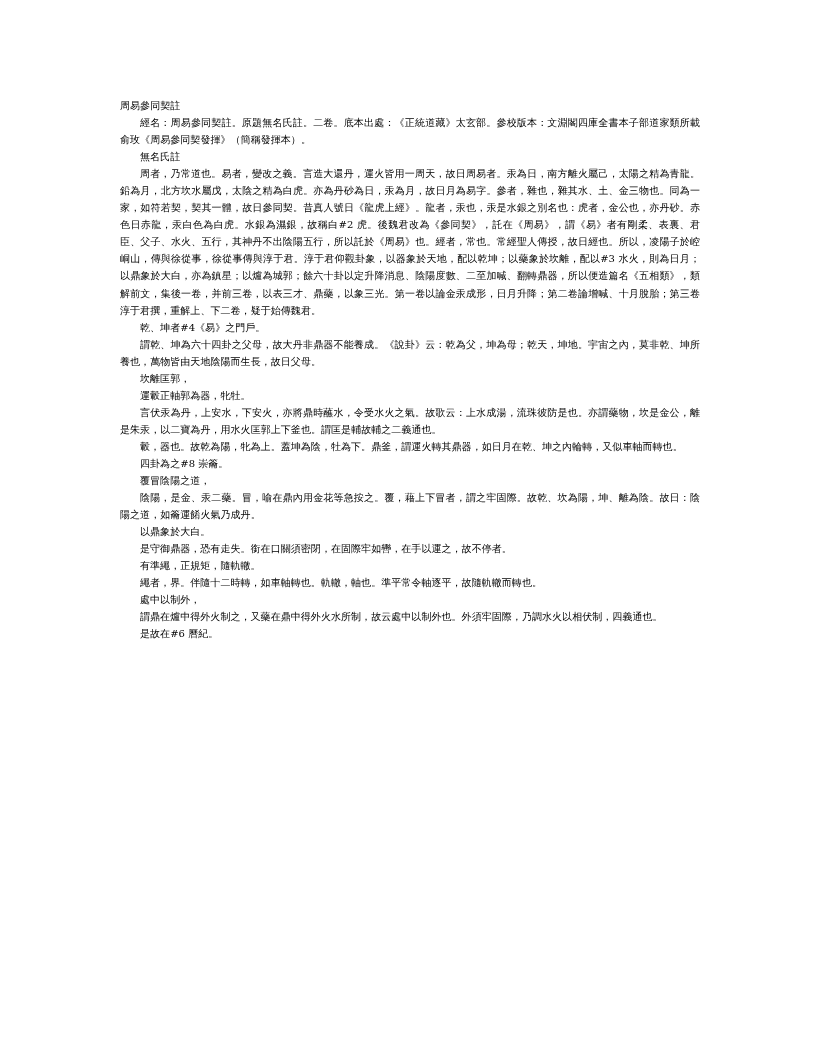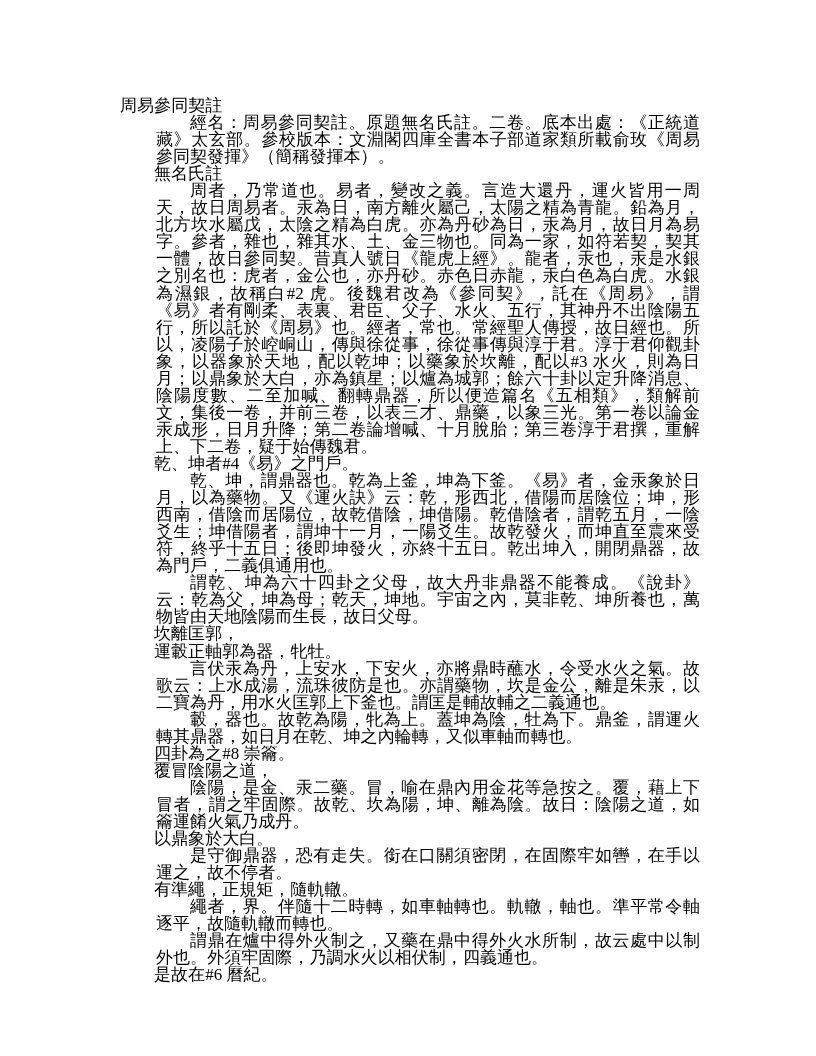--- a/index.html
+++ b/index.html
@@ -24,64 +24,62 @@
     height: 1056px;
     background: #ffffff;
   }
   .text-block {
     position: absolute;
     left: 120px;
     top: 97px;
     width: 580px;
   }
   .line {
-    font-size: 17px;
+    font-size: 10px;
     line-height: 17.05px;
     text-align: justify;
     text-justify: inter-character;
     margin: 0;
     padding: 0;
     letter-spacing: 0.05px;
     word-break: break-all;
     white-space: normal;
-    font-family: Liberation Serif, serif;
   }
   .doc-title {
     text-indent: 0;
   }
   .para {
     text-indent: 2em;
-    margin-left: 36px;
   }
   .heading-line {
     text-indent: 2em;
   }
   .quote-line {
     text-indent: 2em;
   }
 </style>
 </head>
 <body>
 
 <div class="page">
   <div class="text-block" id="text-body">
       <p class="line doc-title">周易參同契註</p>
       <p class="line para">經名：周易參同契註。原題無名氏註。二卷。底本出處：《正統道藏》太玄部。參校版本：文淵閣四庫全書本子部道家類所載俞玫《周易參同契發揮》（簡稱發揮本）。</p>
       <p class="line heading-line">無名氏註</p>
       <p class="line para">周者，乃常道也。易者，變改之義。言造大還丹，運火皆用一周天，故日周易者。汞為日，南方離火屬己，太陽之精為青龍。鉛為月，北方坎水屬戊，太陰之精為白虎。亦為丹砂為日，汞為月，故日月為易字。參者，雜也，雜其水、土、金三物也。同為一家，如符若契，契其一體，故日參同契。昔真人號日《龍虎上經》。龍者，汞也，汞是水銀之別名也：虎者，金公也，亦丹砂。赤色日赤龍，汞白色為白虎。水銀為濕銀，故稱白#2 虎。後魏君改為《參同契》，託在《周易》，謂《易》者有剛柔、表裏、君臣、父子、水火、五行，其神丹不出陰陽五行，所以託於《周易》也。經者，常也。常經聖人傳授，故日經也。所以，凌陽子於崆峒山，傳與徐從事，徐從事傳與淳于君。淳于君仰觀卦象，以器象於天地，配以乾坤；以藥象於坎離，配以#3 水火，則為日月；以鼎象於大白，亦為鎮星；以爐為城郭；餘六十卦以定升降消息、陰陽度數、二至加喊、翻轉鼎器，所以便造篇名《五相類》，類解前文，集後一卷，并前三卷，以表三才、鼎藥，以象三光。第一卷以論金汞成形，日月升降；第二卷論增喊、十月脫胎；第三卷淳于君撰，重解上、下二卷，疑于始傳魏君。</p>
       <p class="line quote-line">乾、坤者#4《易》之門戶。</p>
-      <p class="line para">乾、坤，謂鼎器也。乾為上釜，坤為下釜。《易》者，金汞象於日月，以為藥物。又《運火訣》云：乾，形西北，借陽而居陰位；坤，形西南，借陰而居陽位，故乾借陰，坤借陽。乾借陰者，謂乾五月，一陰爻生；坤借陽者，謂坤十一月，一陽爻生。故乾發火，而坤直至震來受符，終乎十五日；後即坤發火，亦終十五日。乾出坤入，開閉鼎器，故為門戶，二義俱通用也。</p>
       <p class="line para">謂乾、坤為六十四卦之父母，故大丹非鼎器不能養成。《說卦》云：乾為父，坤為母；乾天，坤地。宇宙之內，莫非乾、坤所養也，萬物皆由天地陰陽而生長，故日父母。</p>
       <p class="line quote-line">坎離匡郭，</p>
       <p class="line quote-line">運轂正軸郭為器，牝牡。</p>
       <p class="line para">言伏汞為丹，上安水，下安火，亦將鼎時蘸水，令受水火之氣。故歌云：上水成湯，流珠彼防是也。亦謂藥物，坎是金公，離是朱汞，以二寶為丹，用水火匡郭上下釜也。謂匡是輔故輔之二義通也。</p>
       <p class="line para">轂，器也。故乾為陽，牝為上。蓋坤為陰，牡為下。鼎釜，謂運火轉其鼎器，如日月在乾、坤之內輪轉，又似車軸而轉也。</p>
       <p class="line quote-line">四卦為之#8 崇籥。</p>
       <p class="line quote-line">覆冒陰陽之道，</p>
       <p class="line para">陰陽，是金、汞二藥。冒，喻在鼎內用金花等急按之。覆，藉上下冒者，謂之牢固際。故乾、坎為陽，坤、離為陰。故日：陰陽之道，如籥運餚火氣乃成丹。</p>
       <p class="line quote-line">以鼎象於大白。</p>
       <p class="line para">是守御鼎器，恐有走失。銜在口關須密閉，在固際牢如轡，在手以運之，故不停者。</p>
       <p class="line quote-line">有準繩，正規矩，隨軌轍。</p>
       <p class="line para">繩者，界。伴隨十二時轉，如車軸轉也。軌轍，軸也。準平常令軸逐平，故隨軌轍而轉也。</p>
+      <p class="line quote-line">處中以制外，</p>
       <p class="line para">謂鼎在爐中得外火制之，又藥在鼎中得外火水所制，故云處中以制外也。外須牢固際，乃調水火以相伏制，四義通也。</p>
       <p class="line quote-line">是故在#6 曆紀。</p>
     </div>
 </div>
 
 </body></html>

